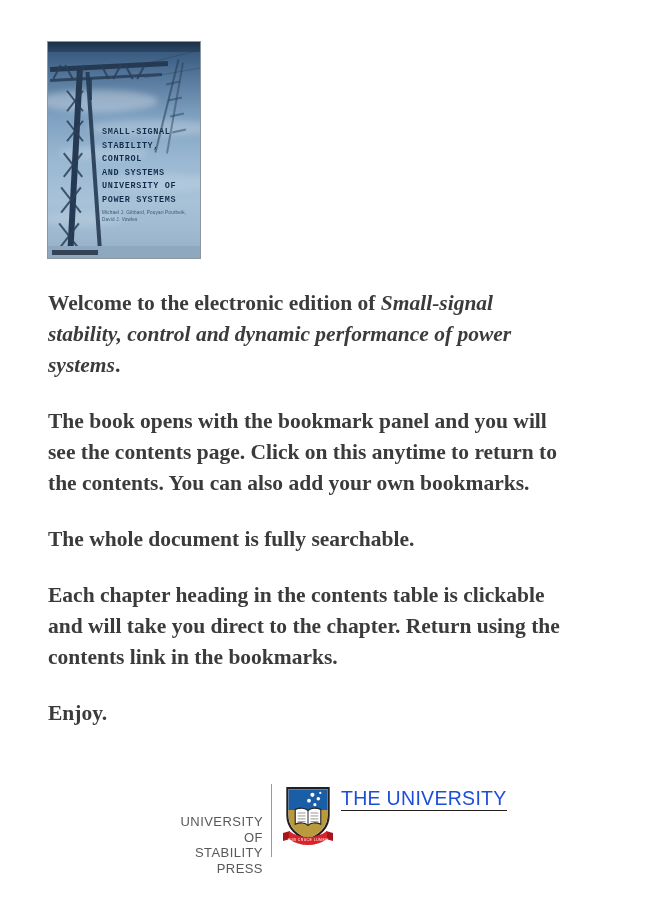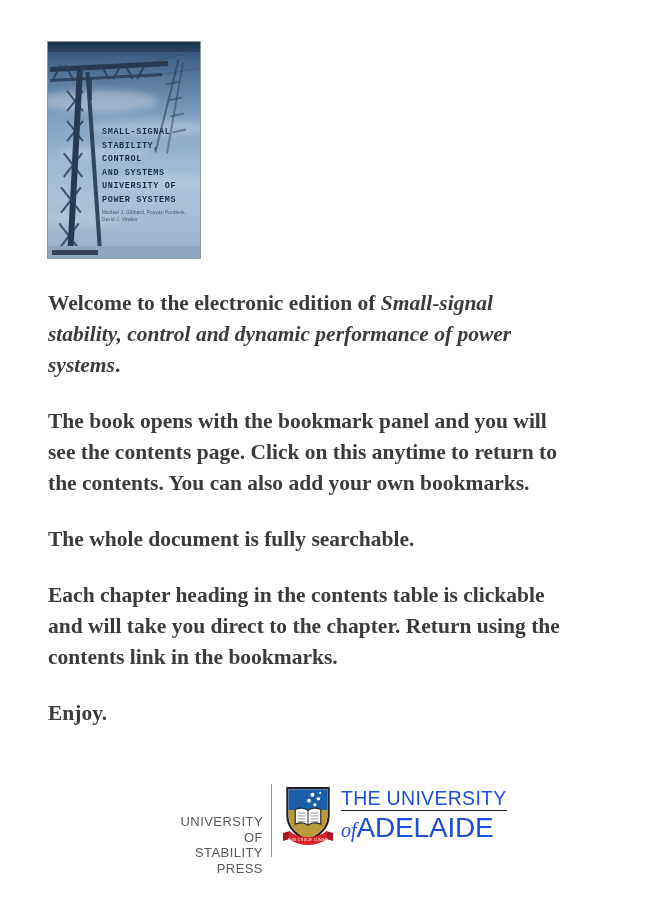--- a/index.html
+++ b/index.html
@@ -312,15 +312,14 @@
     <svg style="position:absolute;left:-3px;top:42px;width:52px;height:22px;" viewBox="0 0 52 22" xmlns="http://www.w3.org/2000/svg">
       <path d="M1 5 L8 3 L8 11 L1 13 Z" fill="#a8151c"></path>
       <path d="M51 5 L44 3 L44 11 L51 13 Z" fill="#a8151c"></path>
       <path d="M7 3 C18 11 34 11 45 3 L45 11 C34 19 18 19 7 11 Z" fill="#d8232a"></path>
       <text x="26" y="12.8" font-family="Liberation Sans, sans-serif" font-size="3.4" fill="#ffffff" text-anchor="middle" letter-spacing="0.5">SUB CRUCE LUMEN</text>
     </svg>
   </div>
 
   <div class="uofa-text">
     <div><span class="uofa-line1">THE UNIVERSITY</span></div>
-    <div class="uofa-line2"><span class="uofa-of">of</span><span>ADELAIDE</span></div>
   </div>
 </div>
 
 </body></html>

